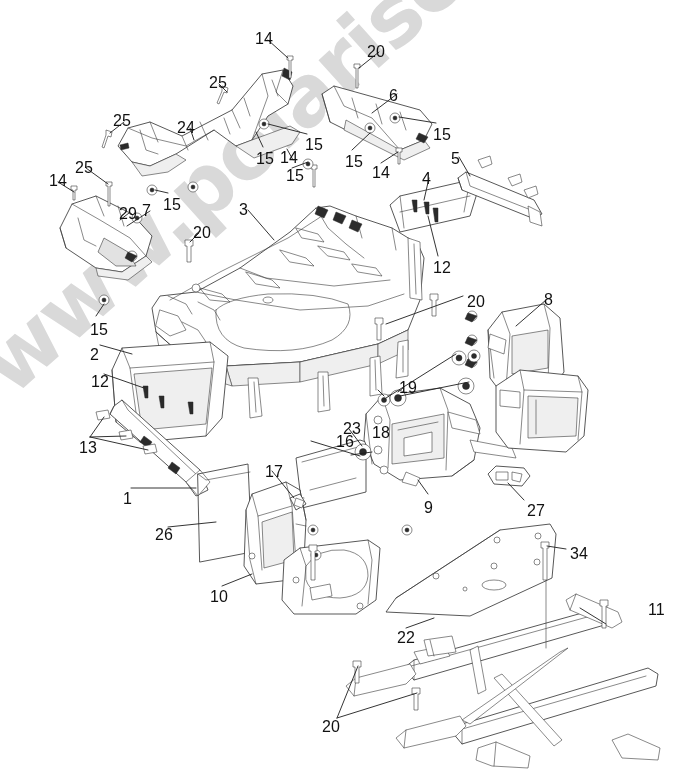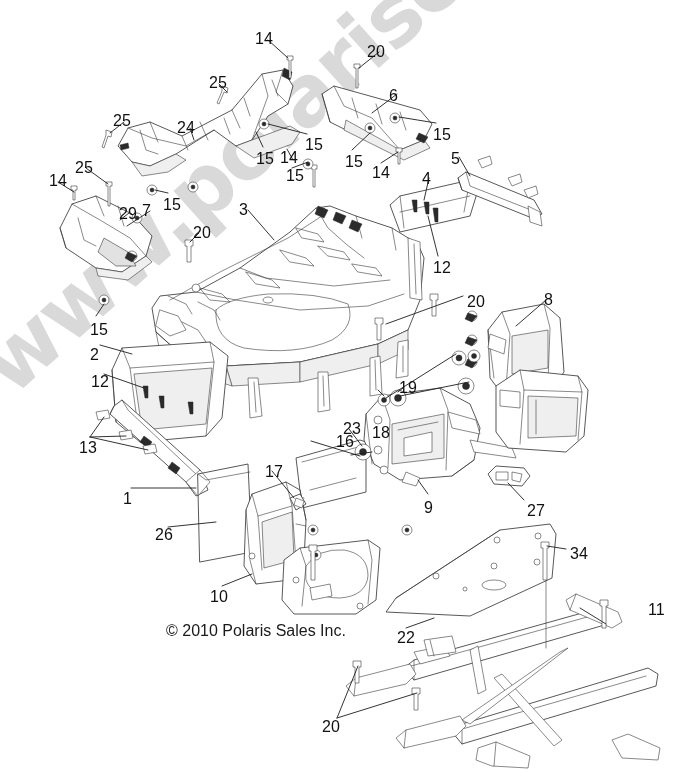--- a/index.html
+++ b/index.html
@@ -486,15 +486,14 @@
   <div class="callout" style="left:123px;top:491px;">1</div>
   <div class="callout" style="left:424px;top:500px;">9</div>
   <div class="callout" style="left:527px;top:503px;text-align:right;">27</div>
   <div class="callout" style="left:155px;top:527px;text-align:center;">26</div>
   <div class="callout" style="left:570px;top:546px;">34</div>
   <div class="callout" style="left:210px;top:589px;">10</div>
   <div class="callout" style="left:612px;top:602px;margin-left:36px;">11</div>
   <div class="callout" style="left:397px;top:630px;">22</div>
   <div class="callout" style="left:322px;top:719px;">20</div>
 
-  <div id="copyright">© 2010 Polaris Sales Inc.</div>
 
 </div>
 
 </body></html>

